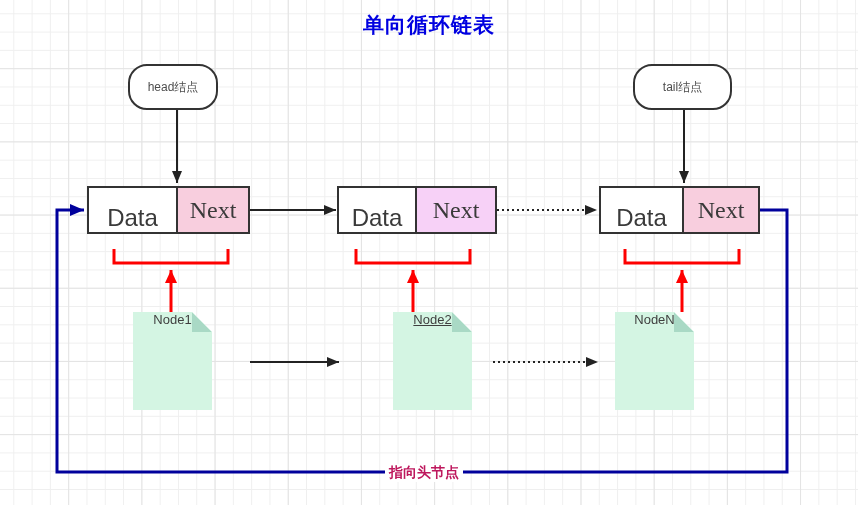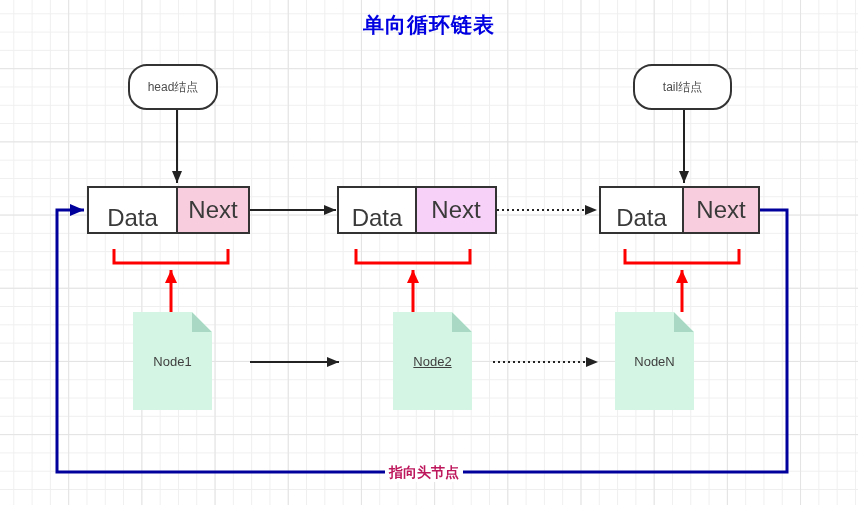--- a/index.html
+++ b/index.html
@@ -44,25 +44,25 @@
   }
   .node-a{left:87px;width:163px;}
   .node-b{left:337px;width:160px;}
   .node-c{left:599px;width:161px;}
   .cell{display:flex;align-items:center;justify-content:center;
     font-size:24px;color:#3a3a3a;}
   .cell-data{background:#fff;margin-top:16px;}
   .node-a .cell-data{width:87px;}
   .node-b .cell-data{width:76px;}
   .node-c .cell-data{width:81px;}
-  .cell-next{flex:1;border-left:2px solid var(--ink);}
+  .cell-next{flex:1;border-left:2px solid var(--ink);font-family:Liberation Serif, serif;}
   .doc{
     position:absolute;top:312px;width:79px;height:98px;
     background:var(--mint);
-    display:flex;align-items:center;justify-content:center;
+    display:flex;justify-content:center;
     font-size:13px;color:#3f3f3f;
     clip-path:polygon(0 0,calc(100% - 20px) 0,100% 20px,100% 100%,0 100%);
   }
   .doc::after{
     content:"";position:absolute;top:0;right:0;width:20px;height:20px;
     background:var(--mint-fold);
     clip-path:polygon(0 0,100% 100%,0 100%);
   }
   .doc-1{left:133px;}
   .doc-2{left:393px;text-decoration:underline;}

